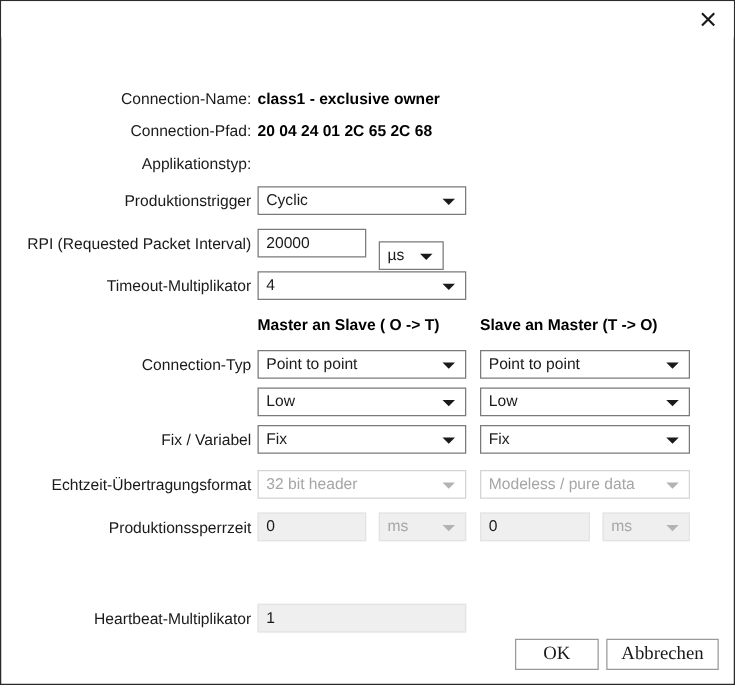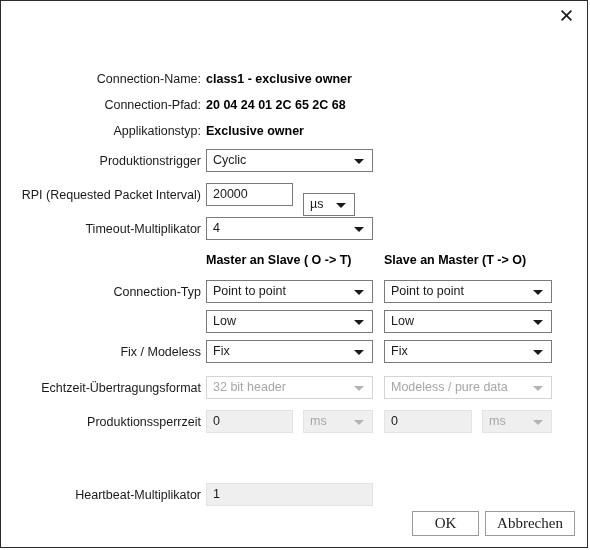--- a/index.html
+++ b/index.html
@@ -175,21 +175,20 @@
       <div class="val-bold">class1 - exclusive owner</div>
     </div>
 
     <div class="row" style="top:62px;">
       <div class="lbl">Connection-Pfad:</div>
       <div class="val-bold">20 04 24 01 2C 65 2C 68</div>
     </div>
 
     <div class="row" style="top:88px;">
       <div class="lbl">Applikationstyp:</div>
-      <div class="val-bold">Exclusive owner</div>
     </div>
 
     <div class="row" style="top:118px;">
       <div class="lbl">Produktionstrigger</div>
       <div class="ctl combo" style="left:205px; width:167px;">
         <span class="txt">Cyclic</span>
         <span class="arrow"></span>
       </div>
     </div>
 
@@ -232,21 +231,21 @@
         <span class="txt">Low</span>
         <span class="arrow"></span>
       </div>
       <div class="ctl combo" style="left:383px; width:168px;">
         <span class="txt">Low</span>
         <span class="arrow"></span>
       </div>
     </div>
 
     <div class="row" style="top:309px;">
-      <div class="lbl">Fix / Modeless</div>
+      <div class="lbl">Fix / Variabel</div>
       <div class="ctl combo" style="left:205px; width:167px;">
         <span class="txt">Fix</span>
         <span class="arrow"></span>
       </div>
       <div class="ctl combo" style="left:383px; width:168px;">
         <span class="txt">Fix</span>
         <span class="arrow"></span>
       </div>
     </div>
 

